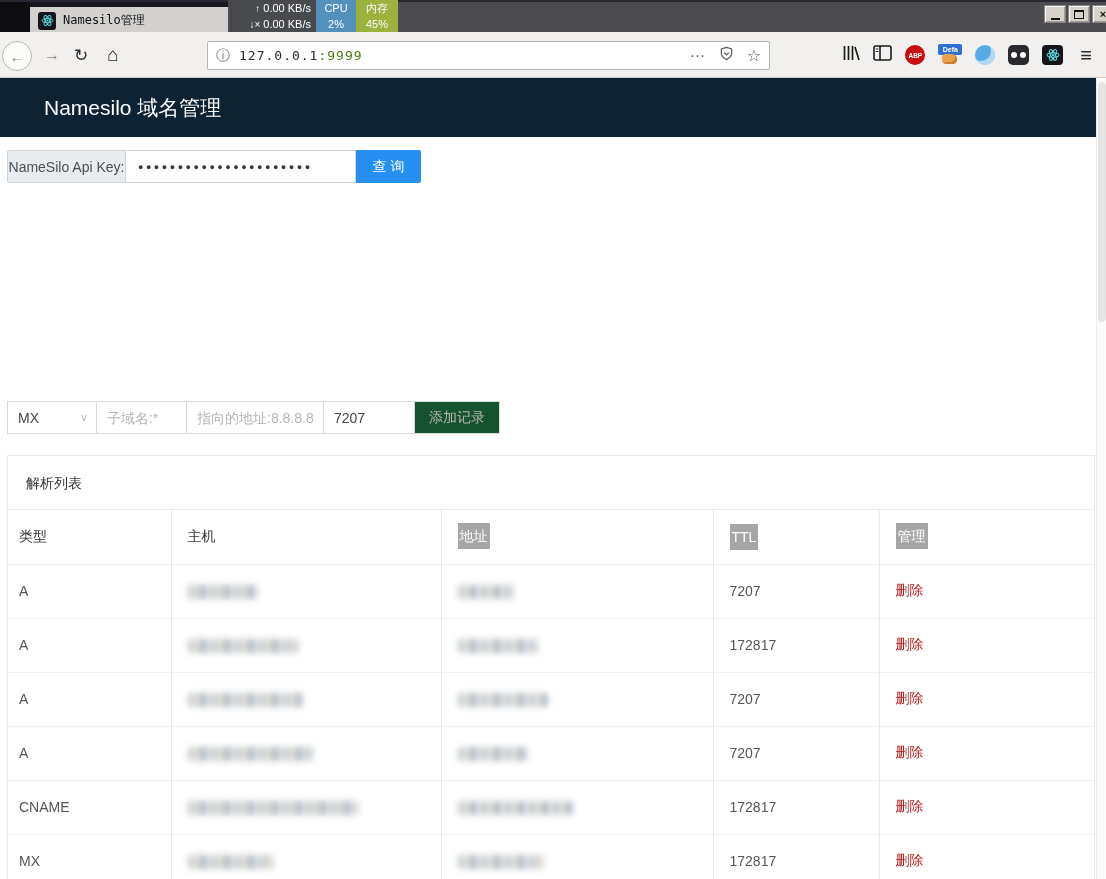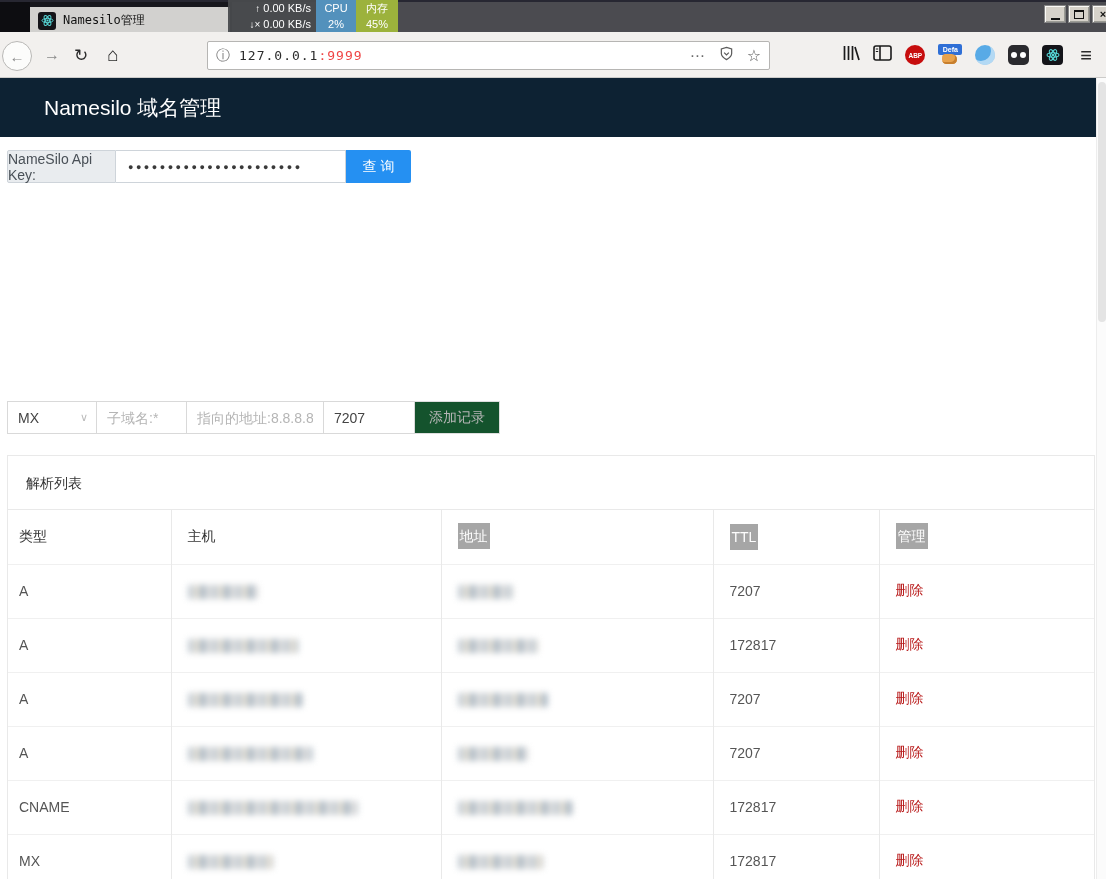--- a/index.html
+++ b/index.html
@@ -43,21 +43,21 @@
                  background:#fcfcfb; border:1px solid #b9b8b6; display:flex; align-items:center;
                  justify-content:center; color:#8a8a8a; font-size:15px; }
   .fwd { left:40px; width:24px; color:#8a8a8a; font-size:16px; }
   .reload { left:68px; width:26px; font-size:17px; }
   .home { left:100px; width:26px; font-size:19px; }
 
   .urlbar { position:absolute; left:207px; top:9px; width:563px; height:29px; background:#fff;
             border:1px solid #b6b5b3; border-radius:2px; display:flex; align-items:center; padding:0 8px; }
   .info-ic { color:#777; font-size:14px; margin-right:9px; }
   .url-text { font:13px "DejaVu Sans Mono",monospace; color:#2b2b2b; letter-spacing:1px; }
-  .url-port { color:#ef4444; }
+  .url-port { color:#4d7c0f; }
   .url-right { margin-left:auto; display:flex; align-items:center; gap:13px; color:#6b6b6b; }
   .overflow-ic { font-size:15px; letter-spacing:1px; }
   .star-ic { font-size:16px; color:#5c5c5c; }
 
   .tool-icons { position:absolute; right:14px; top:0; height:46px; display:flex; align-items:center; gap:13px; }
   .abp { width:20px; height:20px; border-radius:50%; background:#c70d0d; color:#fff;
          font:bold 6.5px "Liberation Sans",sans-serif; display:flex; align-items:center; justify-content:center; }
   .defa { width:24px; height:22px; position:relative; }
   .defa-label { position:absolute; top:0; left:0; width:24px; height:11px; background:#2f6fd6; border-radius:2px;
                 color:#fff; font:bold 7px "Liberation Sans",sans-serif; display:flex; align-items:center; justify-content:center; }
@@ -71,21 +71,21 @@
   .atom-sq { width:21px; height:20px; border-radius:4px; background:#141419; display:flex; align-items:center;
              justify-content:center; }
   .menu-ic { font-size:20px; color:#2b2b2b; margin-left:4px; }
 
   
   .navbar { position:absolute; left:0; top:78px; width:1106px; height:59px; background:#0d2233;
             display:flex; align-items:center; padding-left:44px; }
   .navbar-title { color:#fff; font-size:21px; }
 
   .api-group { position:absolute; left:7px; top:150px; height:33px; display:flex; }
-  .api-label { width:109px; background:#e9ecef; border:1px solid #ced4da; color:#495057; font-size:14px;
+  .api-label { width:119px; background:#e9ecef; border:1px solid #ced4da; color:#495057; font-size:14px;
                display:flex; align-items:center; justify-content:center; border-radius:2px 0 0 2px; }
   .api-input { width:230px; border:1px solid #ced4da; border-left:none; padding:0 12px;
                font-size:9px; letter-spacing:2.5px; color:#3a3a3a; outline:none; }
   .api-btn { width:65px; background:#2590f2; color:#fff; border:none; font-size:14px;
              border-radius:0 2px 2px 0; cursor:pointer; }
 
   .domain-panel { position:absolute; left:5px; top:200px; width:1092px; height:179px; background:#d2d2cb; }
   .panel-title { position:absolute; left:12px; top:24px; font-size:14px; color:#333; }
   .domain-list { position:absolute; left:9px; top:57px; width:1074px; }
   .dn-item { border-top:1px solid rgba(255,255,255,.7); padding:10px 0 12px; }

